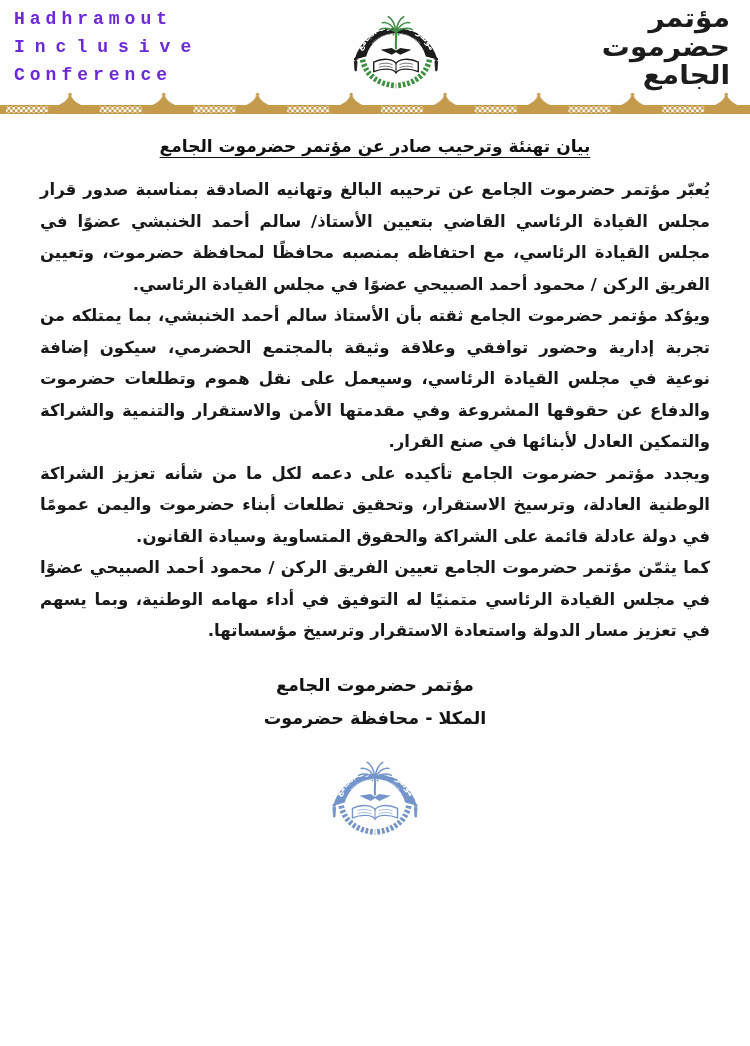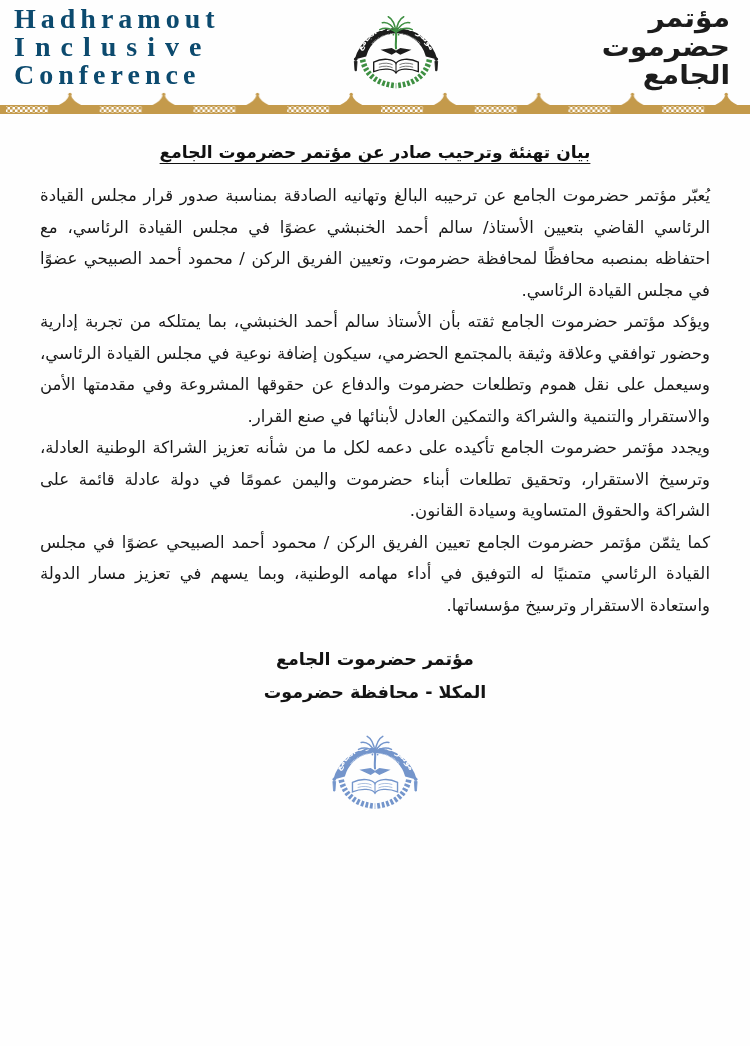--- a/index.html
+++ b/index.html
@@ -12,53 +12,53 @@
     font-family:"DejaVu Sans", sans-serif;
     color:#1f1f1f;
   }
   
   .hdr{
     display:flex;align-items:center;justify-content:space-between;
     height:92px;padding:2px 14px 0 14px;box-sizing:border-box;
   }
   .en-title{
     width:258px;
-    font-family:Liberation Serif, serif;
-    font-weight:bold;font-size:28px;line-height:28px;color:#0c4a6e;
+    font-family:Liberation Mono, monospace;
+    font-weight:bold;font-size:18px;line-height:28px;color:#6d28d9;
     white-space:nowrap;
   }
   .en-title .l1{letter-spacing:5px;}
   .en-title .l2{letter-spacing:10px;}
   .en-title .l3{letter-spacing:5px;}
   .logo-wrap{flex:0 0 auto;margin-left:30px;}
   .ar-title{
     width:240px;
     direction:rtl;text-align:right;
     font-weight:bold;font-size:28px;line-height:30px;color:#1c1c1c;
     transform:scaleY(.96);
     padding-right:6px;
   }
   
   .band{display:block;}
   
   .doc-title{
-    margin-top:26px;
+    margin-top:20px;
     text-align:center;direction:rtl;
     font-weight:bold;font-size:17px;color:#111;
     text-decoration:underline;
     text-underline-offset:5px;
   }
   .body-text{
     direction:rtl;
     padding:0 40px;
     margin-top:18px;
     font-size:16.5px;line-height:31.5px;
     text-align:justify;
     color:#191919;
-    font-weight:400;
+    font-weight:700;
   }
   .body-text p{margin:0;}
   .sig{
     margin-top:22px;
     text-align:center;direction:rtl;
     font-weight:bold;font-size:17.5px;line-height:33px;color:#141414;
   }
   .stamp-wrap{
     margin-top:6px;
     text-align:center;

